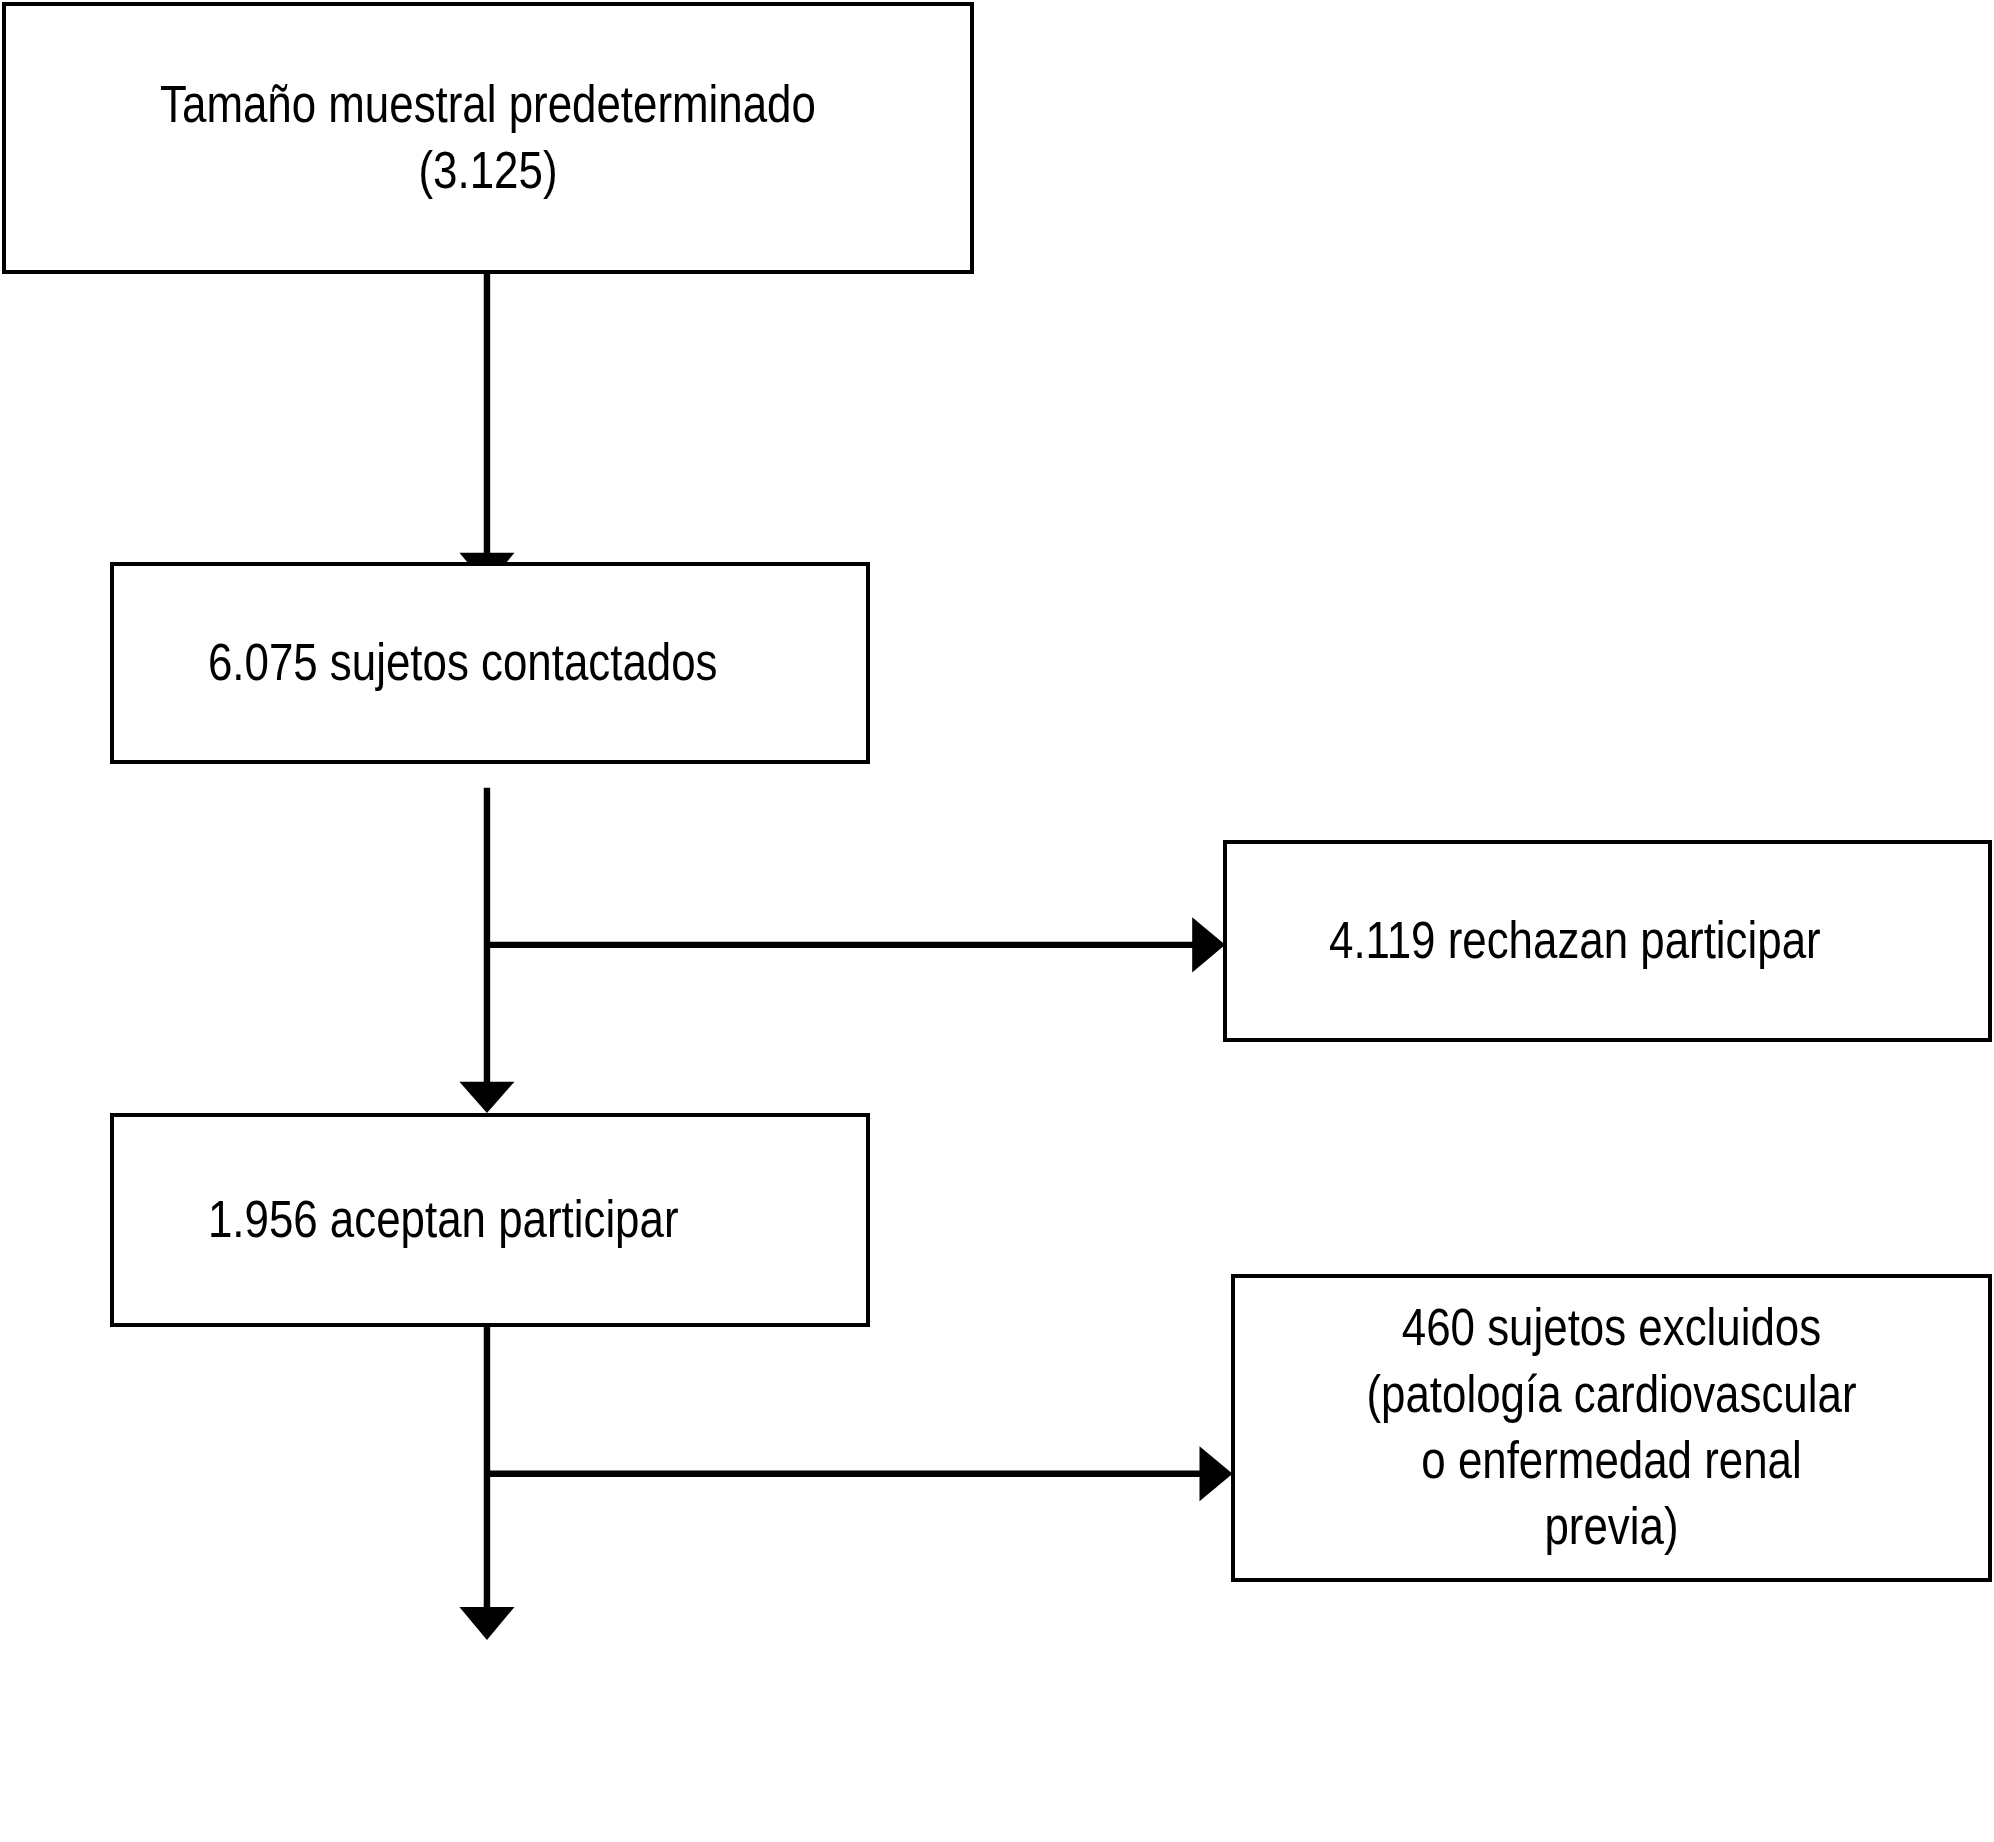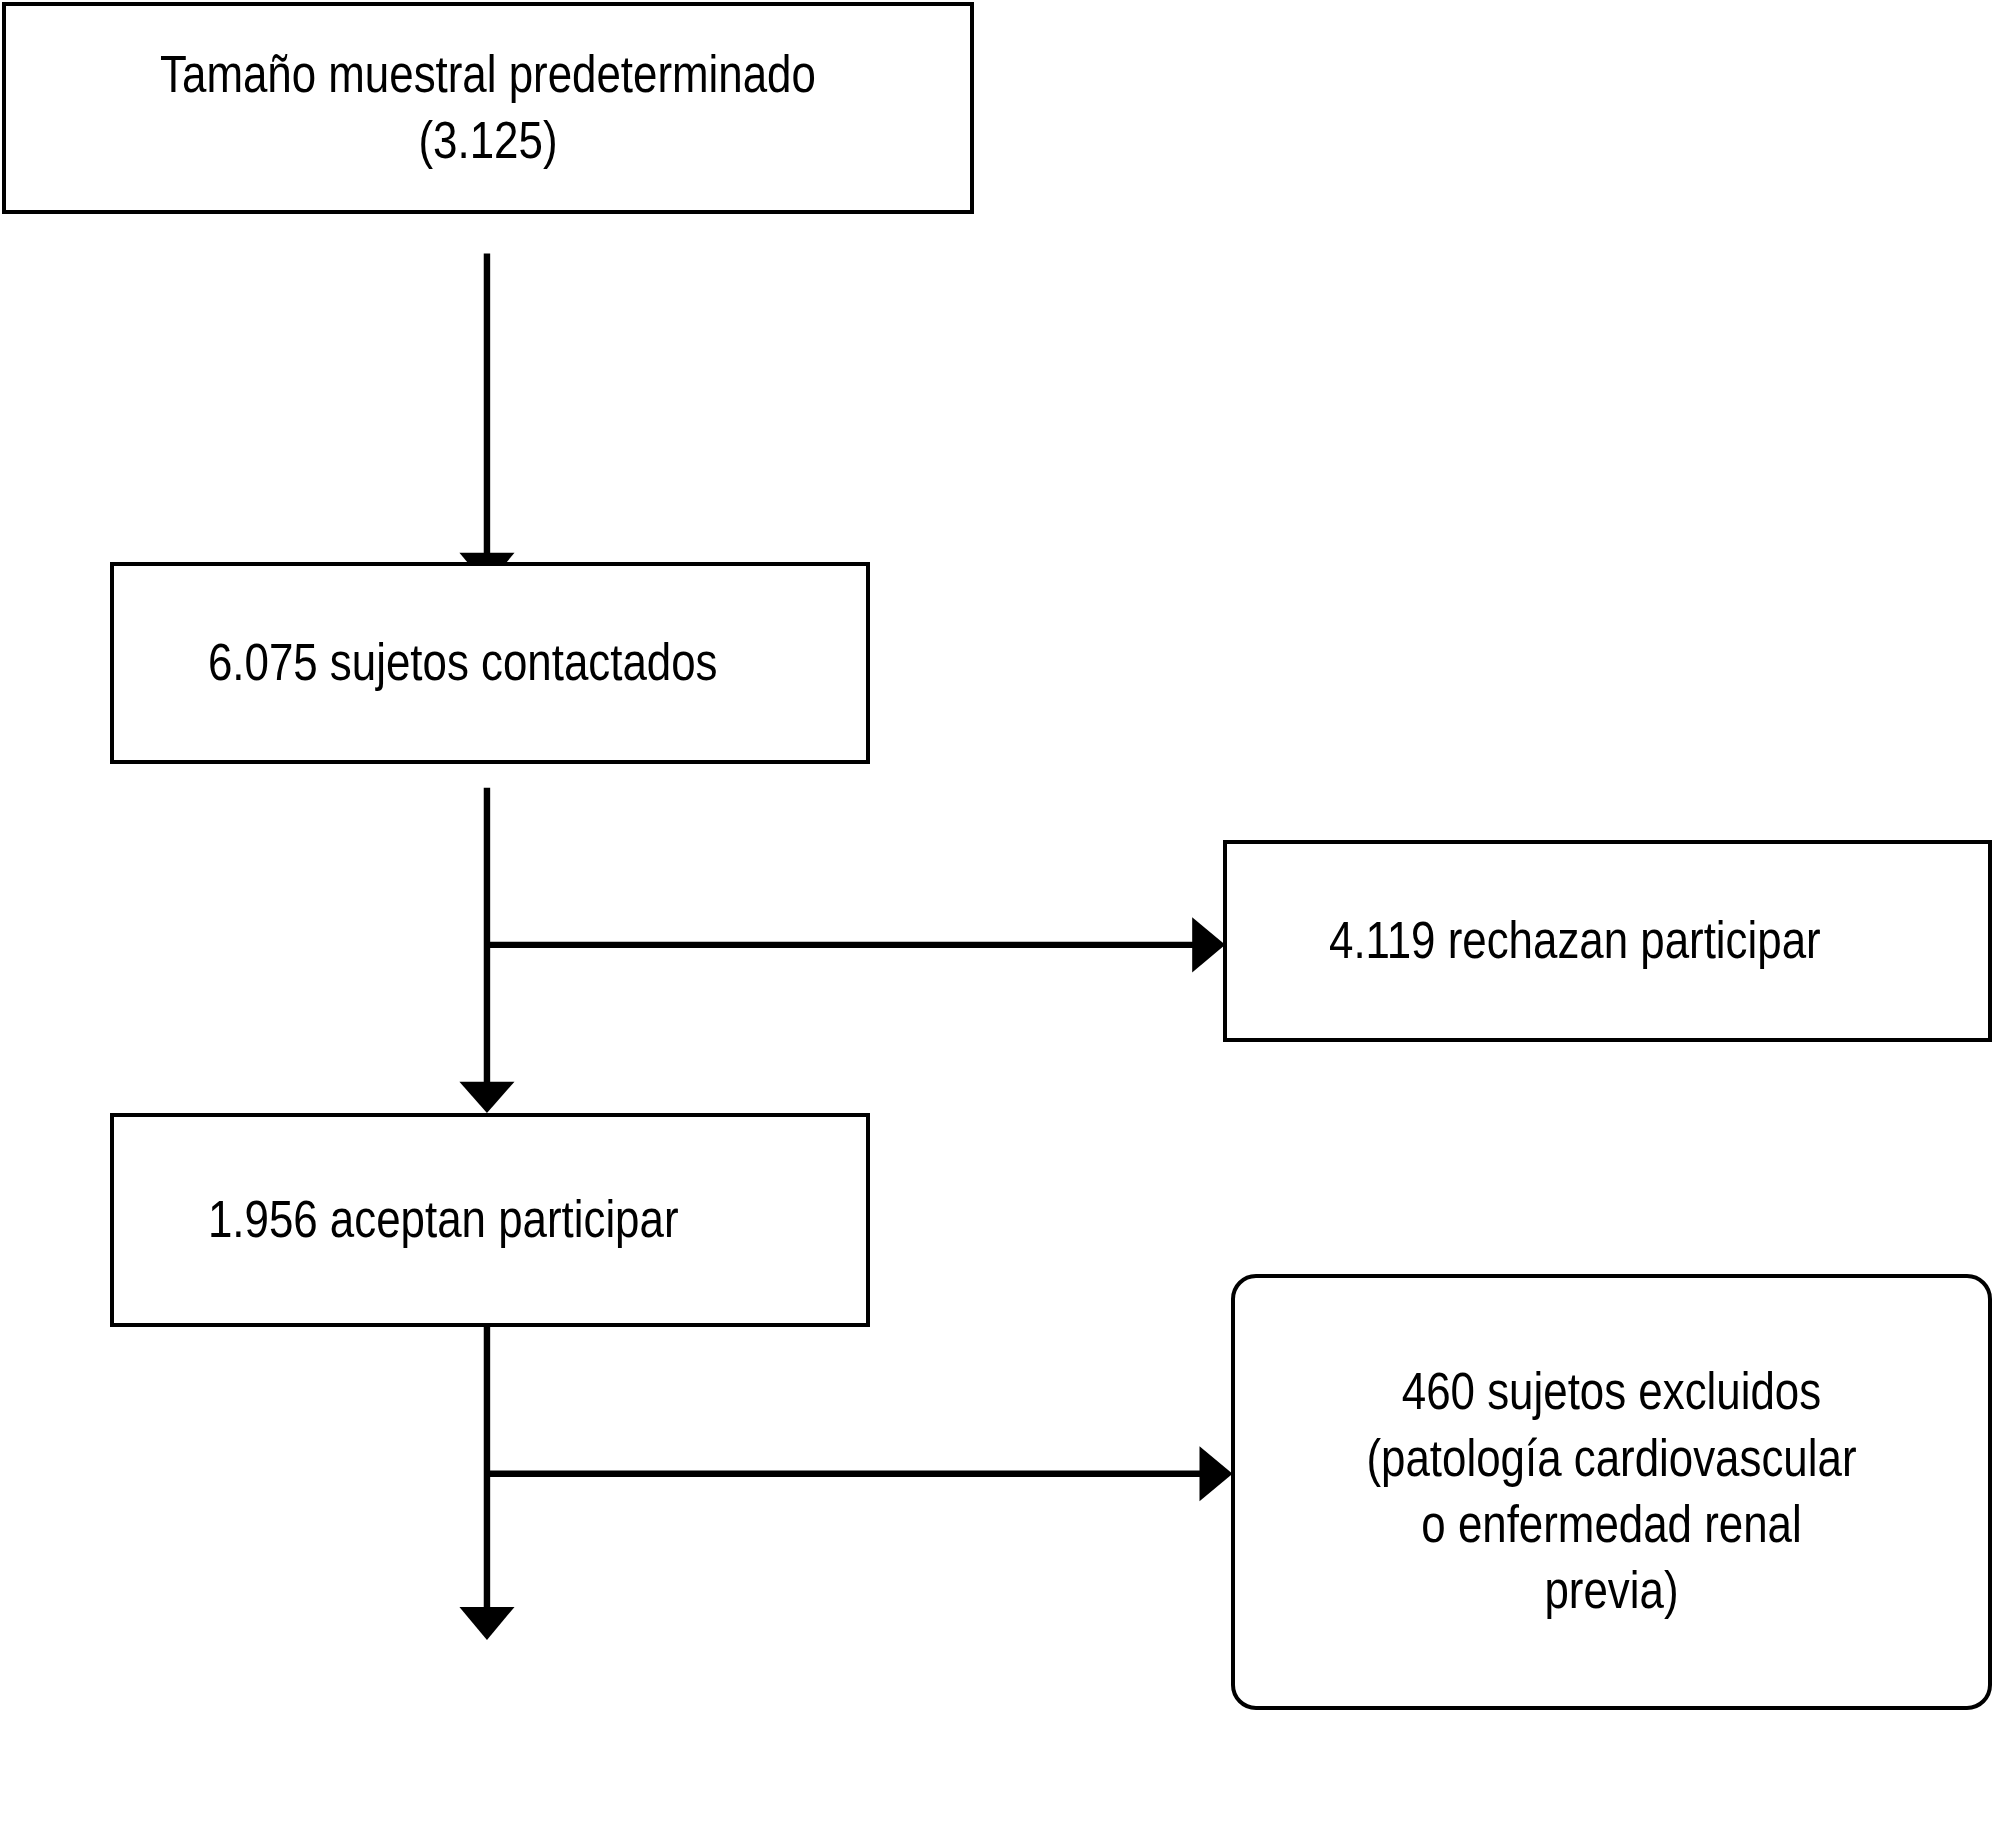--- a/index.html
+++ b/index.html
@@ -31,25 +31,25 @@
     line-height: 1.30;
     font-family: "Liberation Sans Narrow", "Liberation Sans", "DejaVu Sans Condensed", "DejaVu Sans", sans-serif;
     transform: scaleX(0.86);
     transform-origin: center center;
     white-space: pre-line;
   }
   .t-left   { text-align: left; padding-left: 48px; }
   .t-center { text-align: center; }
 
   
-  #box-predetermined { left: 1.8px;    top: 1.8px;    width: 972px; height: 212px; }
+  #box-predetermined { left: 1.8px;    top: 1.8px;    width: 972px; height: 272px; }
   #box-contacted     { left: 110px;  top: 562px;  width: 760px;  height: 202px; }
   #box-refused       { left: 1223px; top: 840px;  width: 769px;  height: 202px; padding-left: 8px; }
   #box-accepted      { left: 110px;  top: 1113px; width: 760px;  height: 214px; }
-  #box-excluded      { left: 1231px; top: 1274px; width: 761px;  height: 436px; border-radius: 25px; }
+  #box-excluded      { left: 1231px; top: 1274px; width: 761px;  height: 308px; }
   #box-analyzed      { left: 110px;  top: 1638px; width: 760px;  height: 202px; }
 
   
   #connectors {
     position: absolute;
     left: 0; top: 0;
     width: 1995px;
     height: 1842px;
     pointer-events: none;
   }

